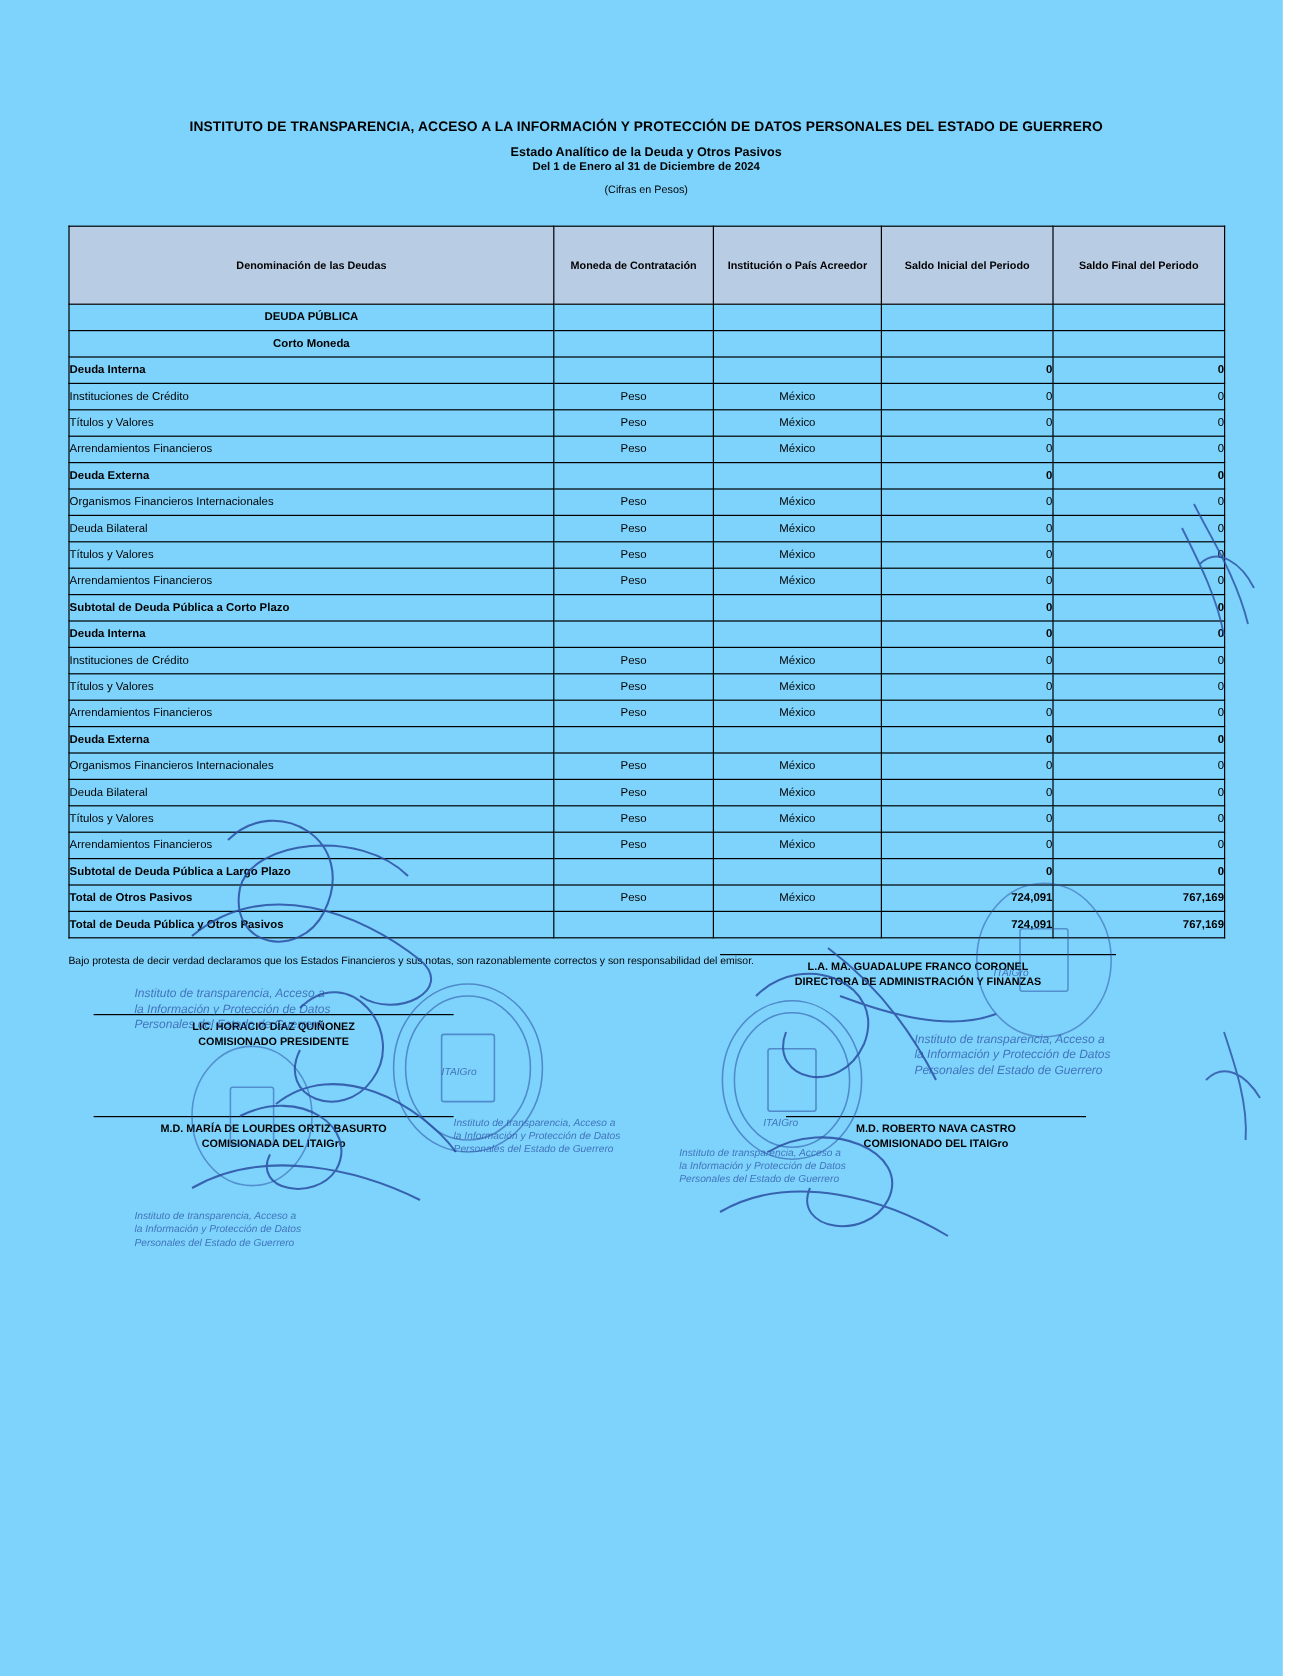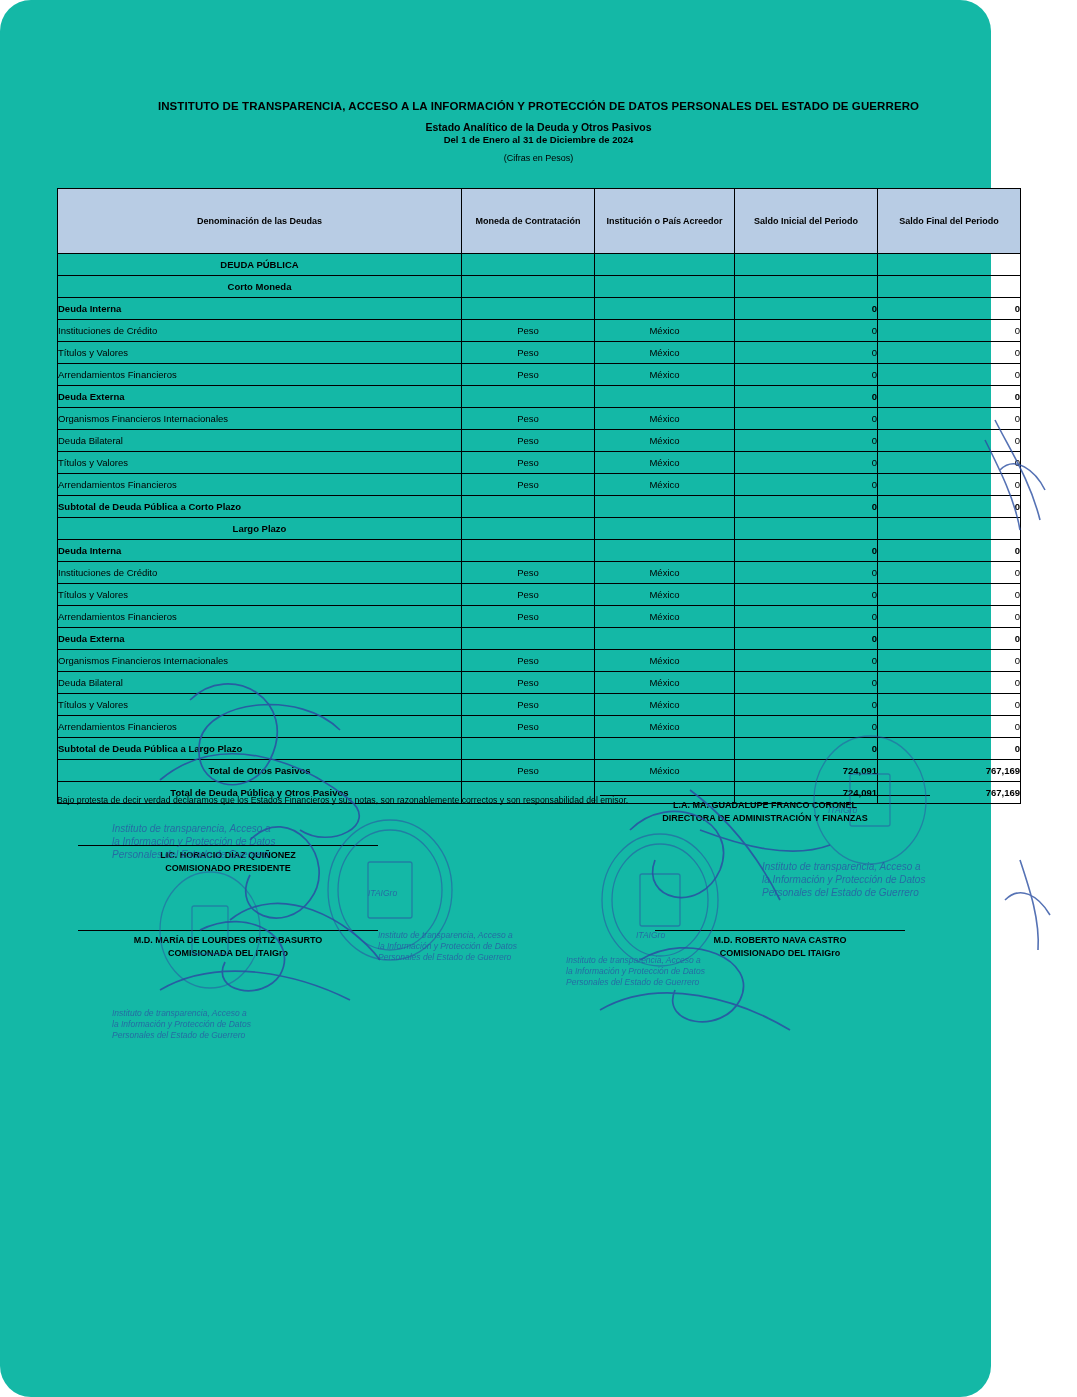--- a/index.html
+++ b/index.html
@@ -11,24 +11,23 @@
     height: 1397px;
     background: #ffffff;
     font-family: "Liberation Sans", sans-serif;
     color: #000000;
     position: relative;
     overflow: hidden;
   }
   .page {
     position: absolute;
     left: 0; top: 0;
-    width: 991px;
+    width: 1069px;
     height: 1397px;
-    background: #14b8a6;
-    border-radius: 31px;
+    background: #7dd3fc;
   }
   
   .doc-header {
     position: absolute;
     left: 0;
     top: 100px;
     width: 1077px;
     text-align: center;
   }
   .doc-header .line1 {
@@ -97,21 +96,21 @@
   }
   td.ctr {
     text-align: center;
     font-size: 9.5px;
   }
   .lvl0 { font-weight: bold; padding-left: 8px; text-align: center; }
   .lvl1 { font-weight: bold; padding-left: 20px; }
   .lvl2 { font-weight: normal; padding-left: 32px; }
   .center-bold { text-align: center; font-weight: bold; padding-left: 0; }
   .subtotal { font-weight: bold; padding-left: 20px; }
-  .total { font-weight: bold; padding-left: 14px; text-align: center; }
+  .total { font-weight: bold; padding-left: 14px; }
   .tall { height: 32px; }
   .bold-num { font-weight: bold; }
 
   
   .statement {
     position: absolute;
     left: 57px;
     top: 795px;
     width: 963px;
     font-size: 8.7px;
@@ -263,27 +262,20 @@
             <td class="ctr">México</td>
             <td class="num">0</td>
             <td class="num">0</td>
           </tr>
           <tr>
             <td class="desc subtotal tall">Subtotal de Deuda Pública a Corto Plazo</td>
             <td class="ctr"></td>
             <td class="ctr"></td>
             <td class="num bold-num">0</td>
             <td class="num bold-num">0</td>
-          </tr>
-          <tr>
-            <td class="desc center-bold">Largo Plazo</td>
-            <td class="ctr"></td>
-            <td class="ctr"></td>
-            <td class="num"></td>
-            <td class="num"></td>
           </tr>
           <tr>
             <td class="desc lvl1">Deuda Interna</td>
             <td class="ctr"></td>
             <td class="ctr"></td>
             <td class="num bold-num">0</td>
             <td class="num bold-num">0</td>
           </tr>
           <tr>
             <td class="desc lvl2">Instituciones de Crédito</td>

